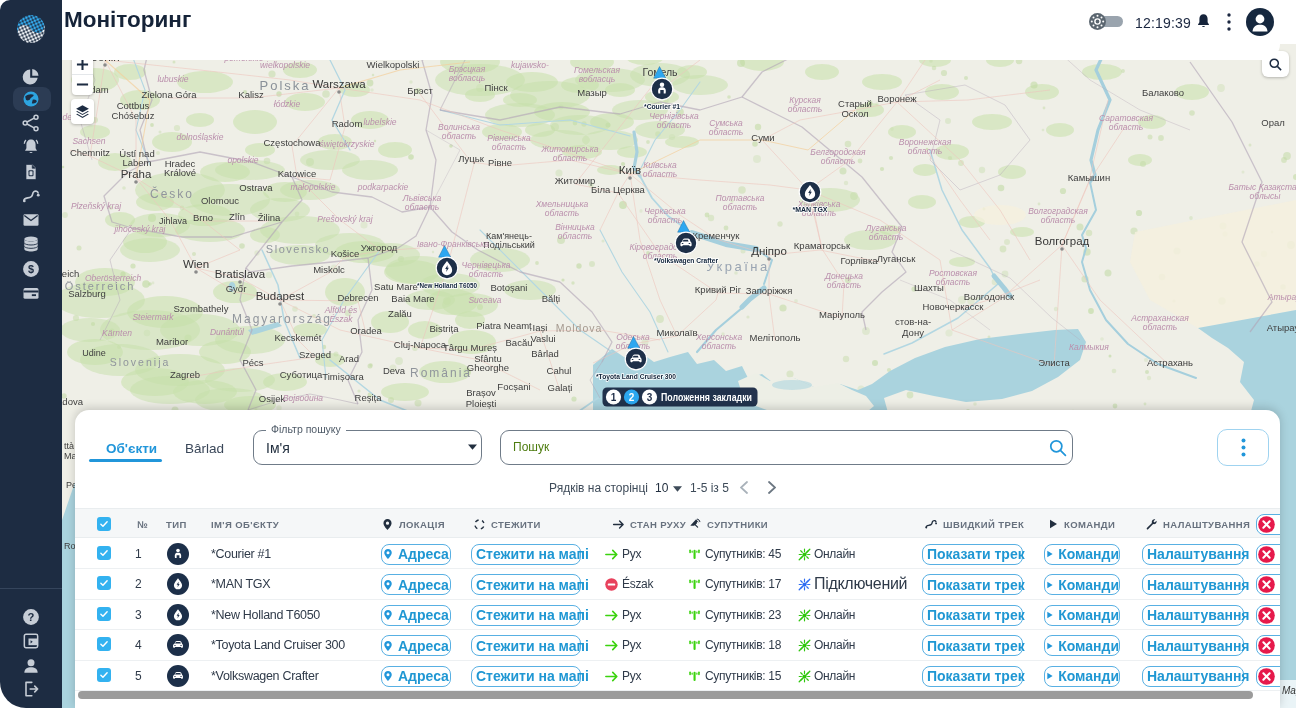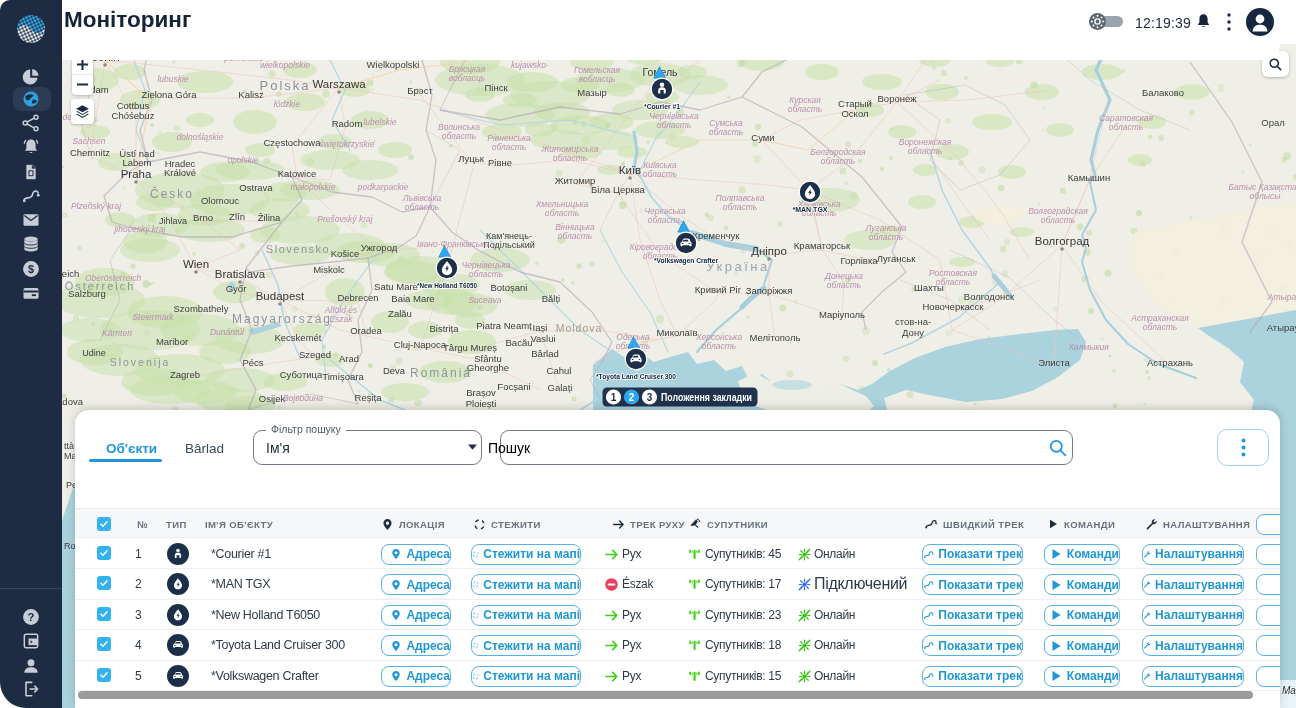--- a/index.html
+++ b/index.html
@@ -27,34 +27,34 @@
     border-radius:14px 14px 0 0; box-shadow:0 -2px 10px rgba(0,0,0,.18); z-index:20; overflow:hidden; }
   .tab1 { position:absolute; left:31px; top:31px; font-size:13.5px; color:#2196da; font-weight:bold;}
   .tab2 { position:absolute; left:110px; top:31px; font-size:13.5px; color:#3a4759; }
   .tabline { position:absolute; left:14px; top:49px; width:73px; height:3px; background:#2196da; border-radius:2px;}
   .fieldset { position:absolute; left:178px; top:20px; width:229px; height:35px;
     border:1px solid #6f7b88; border-radius:9px; }
   .legend { position:absolute; left:191px; top:13px; font-size:10.5px; color:#4e5a67; background:#fff; padding:0 5px;}
   .fieldval { position:absolute; left:191px; top:30px; font-size:14px; color:#222f3f; }
   .search { position:absolute; left:425px; top:20px; width:573px; height:35px;
     border:1px solid #6f7b88; border-radius:9px; }
-  .search-ph { position:absolute; left:413px; top:30px; font-size:14px; color:#000000; }
+  .search-ph { position:absolute; left:438px; top:30px; font-size:12px; color:#4d7c0f; }
   .btn-add { position:absolute; left:1014px; top:19px; width:110px; height:37px; border:1.5px solid #9fd3f0;
     border-radius:10px; color:#2196da; font-size:13px; font-weight:bold; display:flex; align-items:center; justify-content:center;}
   .btn-dots { position:absolute; left:1142px; top:19px; width:52px; height:37px; border:1.5px solid #9fd3f0;
     border-radius:10px; color:#2196da; display:flex; align-items:center; justify-content:center; }
   .pgrow { position:absolute; left:0; top:70px; width:1205px; height:14px; font-size:12px; color:#3e4b59;}
   .thead { position:absolute; left:0; top:98px; width:1205px; height:30px; background:#f5f7f8;
     border-top:1px solid #e9edef; border-bottom:1px solid #e9edef; }
   .hcell { position:absolute; top:0; height:30px; display:flex; align-items:center; gap:5px;
     font-size:9.5px; font-weight:bold; color:#67717e; letter-spacing:.4px; }
   .row { position:absolute; left:0; width:1205px; height:30.5px; border-bottom:1px solid #edf0f2; }
   .cell { position:absolute; display:flex; align-items:center; }
-  .cbtn { display:flex; align-items:center; justify-content:flex-end; gap:4px; border:1.3px solid #58b0e3;
-    border-radius:8px; color:#1f97d3; font-size:12px; font-weight:bold; height:21px; background:#fff; white-space:nowrap;}
+  .cbtn { display:flex; align-items:center; justify-content:flex-start; gap:4px; border:1.3px solid #58b0e3;
+    border-radius:8px; color:#1f97d3; font-size:14px; font-weight:bold; height:21px; background:#fff; white-space:nowrap;}
   .typeic { width:22px; height:22px; border-radius:50%; background:#1c2f49; display:flex; align-items:center; justify-content:center;}
   .typeic svg { width:14px; height:14px; }
   .chk { width:14px; height:14px; border-radius:3px; background:#33b2f0; display:flex; align-items:center; justify-content:center;}
   .chk svg { width:10px; height:10px; }
   .scrollbar { position:absolute; left:3px; top:281px; width:1175px; height:8px; background:#9b9b9b; border-radius:4px;}
 </style>
 </head>
 <body>
 <div class="stage">
   <div class="map" id="map">
@@ -969,48 +969,62 @@
         <path d="M0 0 L 6 7 L 12 0 Z" fill="#222f3f"></path>
       </svg>
     <div class="btn-dots">
         <svg width="5" height="19" viewBox="0 0 5 19">
           <circle cx="2.5" cy="2.5" r="2" fill="#2196da"></circle>
           <circle cx="2.5" cy="9.5" r="2" fill="#2196da"></circle>
           <circle cx="2.5" cy="16.5" r="2" fill="#2196da"></circle>
         </svg>
       </div>
 
+    <div class="pgrow">
+        <span style="position:absolute;right:632px;top:1px">Рядків на сторінці</span>
+        <span style="position:absolute;left:580px;top:1px;color:#222f3f">10</span>
+        <svg style="position:absolute;left:598px;top:6px" width="9" height="6" viewBox="0 0 10 6">
+          <path d="M0 0 L 5 6 L 10 0 Z" fill="#3e4b59"></path>
+        </svg>
+        <span style="position:absolute;left:615px;top:1px">1-5 із 5</span>
+        <svg style="position:absolute;left:665px;top:1px" width="8" height="13" viewBox="0 0 8 13">
+          <path d="M7 1 L 1 6.5 L 7 12" stroke="#a9b2ba" stroke-width="1.8" fill="none" stroke-linecap="round"></path>
+        </svg>
+        <svg style="position:absolute;left:693px;top:1px" width="8" height="13" viewBox="0 0 8 13">
+          <path d="M1 1 L 7 6.5 L 1 12" stroke="#6c7782" stroke-width="1.8" fill="none" stroke-linecap="round"></path>
+        </svg>
+      </div>
       <div class="thead">
         <div class="hcell" style="left:22px">
           <div class="chk">
             <svg width="11" height="11" viewBox="0 0 24 24" fill="none" stroke="#fff" stroke-width="3.4" stroke-linecap="round" stroke-linejoin="round">
               <path d="M4.5 12.5 L 9.5 17.5 L 19.5 6.5"></path>
             </svg>
           </div>
         </div>
         <div class="hcell" style="left:62px">№</div>
         <div class="hcell" style="left:91px">ТИП</div>
-        <div class="hcell" style="left:130px">ІМ'Я ОБ'ЄКТУ</div>
+        <div class="hcell" style="left:136px">ІМ'Я ОБ'ЄКТУ</div>
         <div class="hcell" style="left:306px">
           <svg width="13" height="13" viewBox="0 0 24 24" fill="#222f3f">
             <path d="M12 2 C 7.8 2 4.5 5.3 4.5 9.5 C 4.5 14.6 12 22 12 22 C 12 22 19.5 14.6 19.5 9.5 C 19.5 5.3 16.2 2 12 2 Z M12 12.5 A 3 3 0 1 1 12 6.5 A 3 3 0 0 1 12 12.5 Z"></path>
           </svg>
           <span>ЛОКАЦІЯ</span>
         </div>
         <div class="hcell" style="left:398px">
           <svg width="13" height="13" viewBox="0 0 24 24" fill="none" stroke="#222f3f" stroke-width="2.6">
             <circle cx="12" cy="12" r="8.5" stroke-dasharray="7.2 6.2" stroke-dashoffset="3.4" transform="rotate(-45 12 12)"></circle>
           </svg>
           <span>СТЕЖИТИ</span>
         </div>
         <div class="hcell" style="left:537px">
           <svg width="13" height="13" viewBox="0 0 24 24" fill="none" stroke="#222f3f" stroke-width="2.6" stroke-linecap="round" stroke-linejoin="round">
             <path d="M3 12 H 20 M14 5.5 L 20.5 12 L 14 18.5"></path>
           </svg>
-          <span>ТРЕК РУХУ</span>
+          <span>СТАН РУХУ</span>
         </div>
         <div class="hcell" style="left:613px">
           <svg width="14" height="14" viewBox="0 0 24 24">
             <path d="M4 14.5 C 8.5 16.5 13 14 15 10.5 C 16.5 7.5 15.5 5.5 14 4 L 4 14.5 Z" fill="#222f3f"></path>
             <path d="M12 13 L 16.5 17.5" stroke="#222f3f" stroke-width="2" stroke-linecap="round"></path>
             <path d="M16 3.5 A 5.5 5.5 0 0 1 20.5 8" stroke="#222f3f" stroke-width="1.7" fill="none" stroke-linecap="round"></path>
             <path d="M15.5 6.8 A 2.4 2.4 0 0 1 17.2 8.5" stroke="#222f3f" stroke-width="1.7" fill="none" stroke-linecap="round"></path>
           </svg>
           <span>СУПУТНИКИ</span>
         </div>

